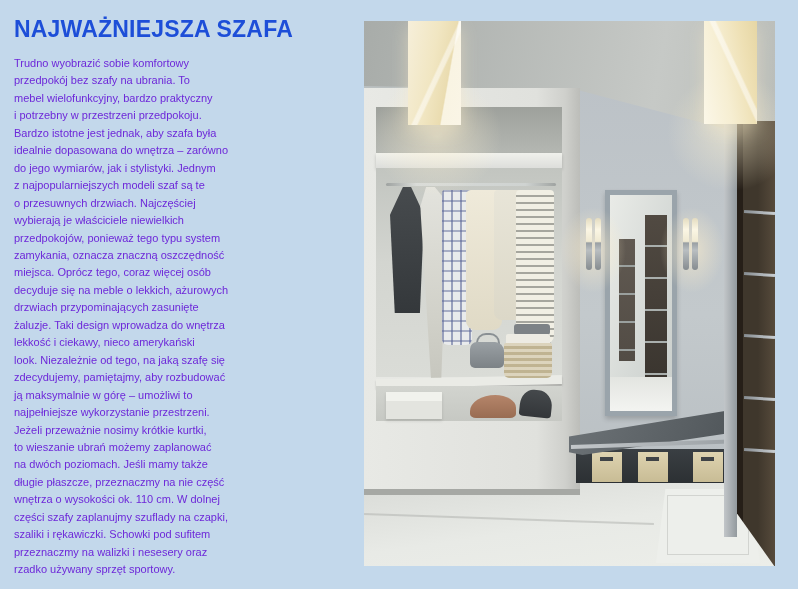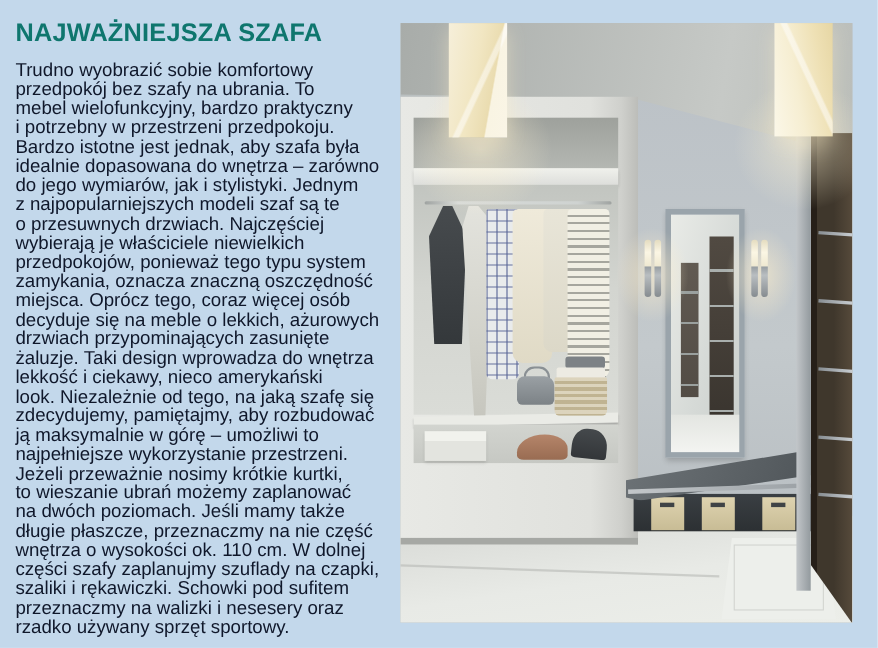--- a/index.html
+++ b/index.html
@@ -3,22 +3,22 @@
 <meta charset="utf-8">
 <style>
   html,body{margin:0;padding:0;}
   .page{position:relative;width:798px;height:589px;background:#c3d8eb;overflow:hidden;
         font-family:"Liberation Sans",sans-serif;}
   .ab{position:absolute;}
 
   
   .text-col{position:absolute;left:14px;top:16px;width:360px;}
   .title{margin:0 0 13px 0;font-size:23px;line-height:26px;font-weight:bold;
-         color:#0f766e;letter-spacing:.2px;}
-  .body{margin:0;font-size:17px;line-height:17.45px;color:#0f172a;white-space:pre-line;}
+         color:#1d4ed8;letter-spacing:.2px;}
+  .body{margin:0;font-size:11px;line-height:17.45px;color:#6d28d9;white-space:pre-line;}
 
   
   .photo{position:absolute;left:364px;top:21px;width:411px;height:545px;overflow:hidden;
          background:#bfc4c3;margin:0;}
   .wall{inset:0;background:linear-gradient(178deg,#b6bcbd 0%,#c2c7c7 35%,#ced2cf 60%,#dcdedb 85%,#e3e5e1 100%);}
   .wallmid{left:196px;top:60px;width:180px;height:425px;
            background:linear-gradient(180deg,#bcc2c7 0%,#c3c9cc 55%,#b7bdc1 100%);}
   .ceiling{left:0;top:0;width:411px;height:130px;
            background:linear-gradient(100deg,#a8aca9,#c6c9c6 70%,#babdb9);
            clip-path:polygon(0 0,100% 0,100% 93%,52% 53%,0 50%);}

